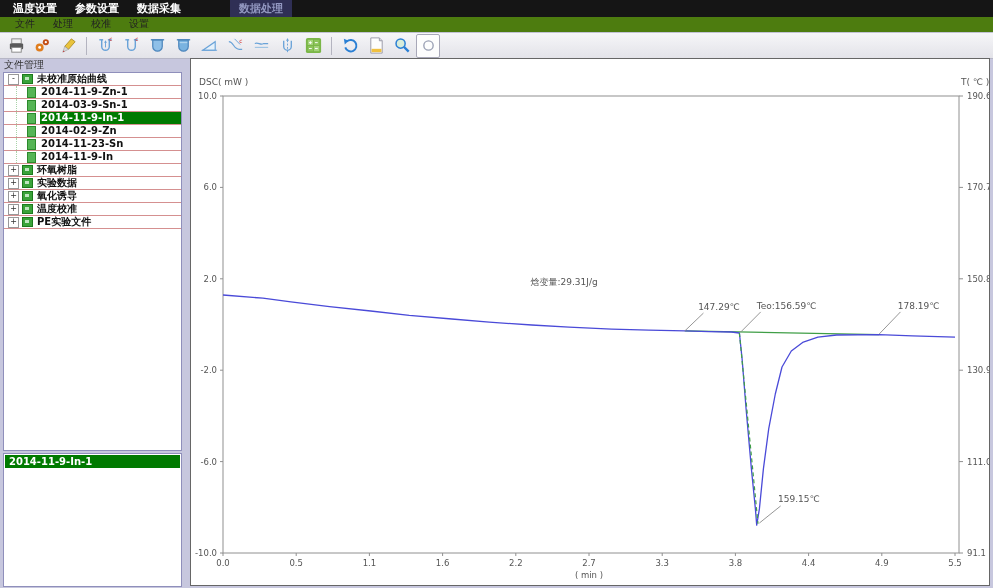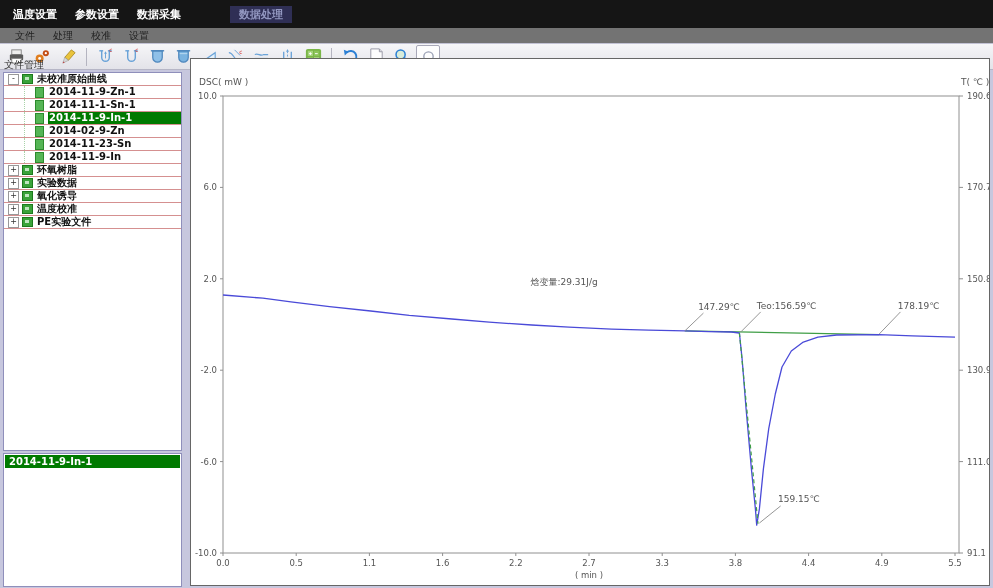--- a/index.html
+++ b/index.html
@@ -4,33 +4,34 @@
 <style>
   html,body{margin:0;padding:0;}
   body{
     width:993px;height:588px;overflow:hidden;position:relative;
     background:#c7c7de;
     font-family:"DejaVu Sans","Liberation Sans",sans-serif;
     -webkit-font-smoothing:antialiased;
   }
   
   .menubar{
-    height:28px;line-height:17px;background:#151515;
+    height:17px;line-height:17px;background:#151515;
     display:flex;align-items:center;padding-left:4px;
   }
   .menubar .mitem{
     color:#ffffff;font-size:11px;font-weight:bold;
     padding:0 9px;cursor:default;white-space:nowrap;
   }
   .menubar .mitem.active{background:#2f2f55;color:#9297c0;margin-left:40px;}
   
   .submenu{
-    height:15px;line-height:15px;background:#737373;
+    height:15px;line-height:15px;background:#4d7c0f;
     display:flex;align-items:center;padding-left:6px;
     border-bottom:1px solid #c2c2d4;
+    font-family:Liberation Mono, monospace;
   }
   .submenu .smitem{
     color:#222;font-size:10px;padding:0 9px;cursor:default;white-space:nowrap;
   }
   
   .toolbar{
     height:25px;background:linear-gradient(#f6f6f8,#e3e3e9);
     border-bottom:1px solid #b6b6c6;
     display:flex;align-items:center;padding:0 4px;gap:2px;
   }
@@ -56,21 +57,21 @@
   .trow{
     height:12px;display:flex;align-items:center;
     border-bottom:1px solid #d59090;font-size:10px;color:#111;
     padding-left:4px;white-space:nowrap;cursor:default;
   }
   .trow .exp{
     width:9px;height:9px;border:1px solid #999;background:#fff;
     font-size:8px;line-height:7px;text-align:center;color:#333;
     margin-right:3px;flex:none;
   }
-  .trow.child{padding-left:20px;}
+  .trow.child{padding-left:12px;}
   .trow.child .conn{
     width:10px;height:12px;border-left:1px dotted #a9d3a9;flex:none;
   }
   .fold{
     width:9px;height:8px;background:#3aa33a;border:1px solid #1d7a1d;
     margin-right:3px;flex:none;position:relative;
   }
   .fold::after{content:"";position:absolute;left:2px;top:2px;width:4px;height:3px;background:#bfe6bf;}
   .fico{
     width:7px;height:9px;background:#55b555;border:1px solid #2c8a2c;
@@ -237,21 +238,21 @@
     <span class="tlabel">未校准原始曲线</span>
   </div>
   <div class="trow child">
     <span class="conn"></span>
     <span class="fico"></span>
     <span class="tlabel">2014-11-9-Zn-1</span>
   </div>
   <div class="trow child">
     <span class="conn"></span>
     <span class="fico"></span>
-    <span class="tlabel">2014-11-1-Sn-1</span>
+    <span class="tlabel">2014-03-9-Sn-1</span>
   </div>
   <div class="trow child sel">
     <span class="conn"></span>
     <span class="fico"></span>
     <span class="tlabel">2014-11-9-In-1</span>
   </div>
   <div class="trow child">
     <span class="conn"></span>
     <span class="fico"></span>
     <span class="tlabel">2014-02-9-Zn</span>

